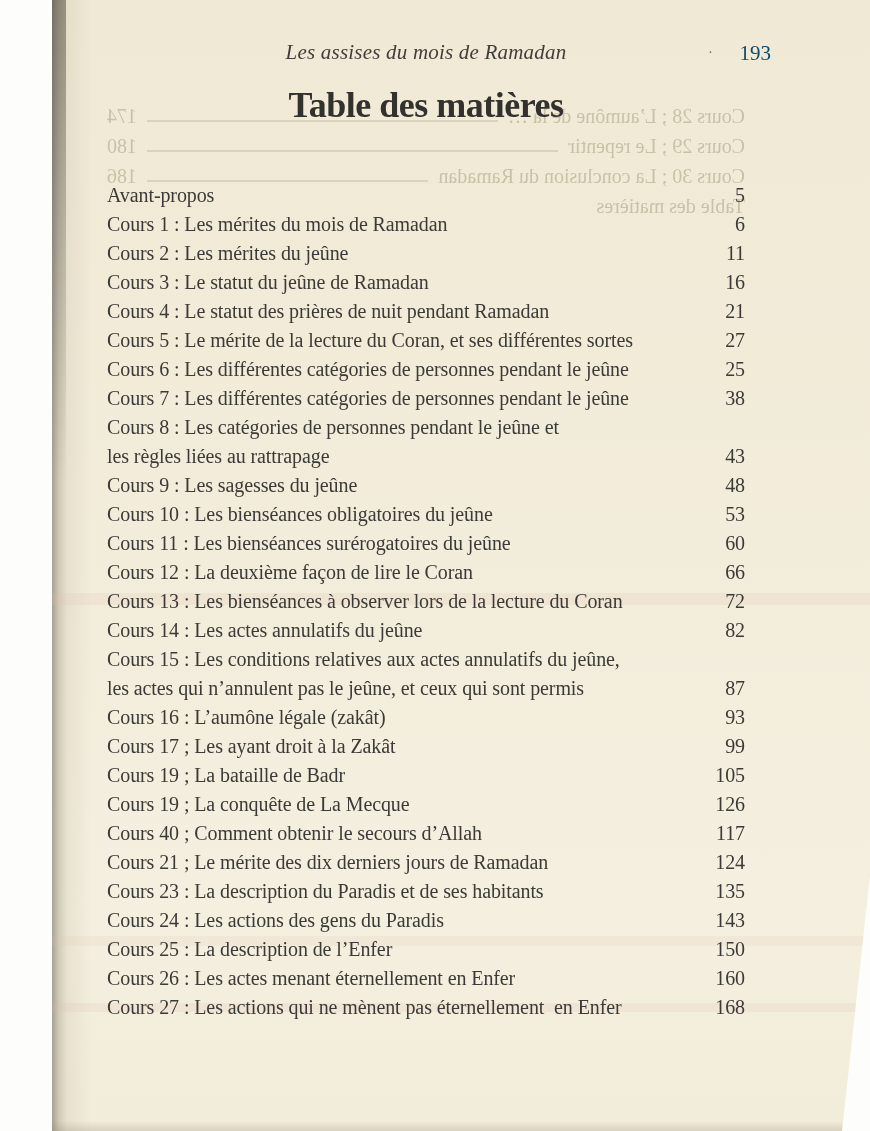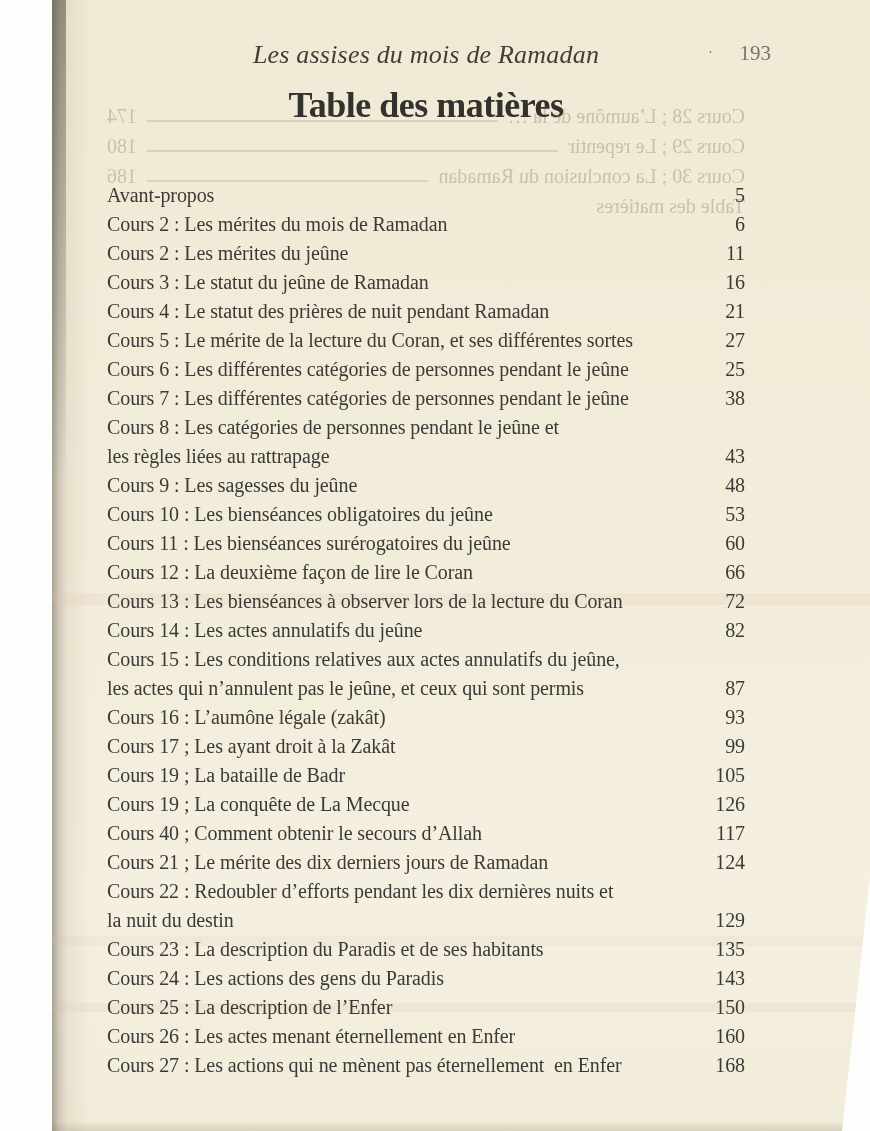--- a/index.html
+++ b/index.html
@@ -14,23 +14,23 @@
   .bottom-shade{position:absolute;left:0;bottom:0;width:100%;height:10px;
         background:linear-gradient(0deg,rgba(140,128,104,0.25),rgba(0,0,0,0));}
   .corner-wedge{position:absolute;right:0;bottom:0;width:28px;height:255px;background:#fdfdfb;
         clip-path:polygon(100% 0,0 100%,100% 100%);}
   .streak{position:absolute;left:52px;width:818px;pointer-events:none;}
   .streak.s1{top:593px;height:12px;background:rgba(225,188,172,0.18);}
   .streak.s2{top:936px;height:10px;background:rgba(225,188,172,0.14);}
   .streak.s3{top:1003px;height:9px;background:rgba(225,188,172,0.16);}
 
   .running-head{position:absolute;left:107px;top:40px;width:638px;text-align:center;
-        font-style:italic;font-size:26px;letter-spacing:0.2px;color:#403e39;}
+        font-style:italic;font-size:21px;letter-spacing:0.2px;color:#403e39;}
   .speck{position:absolute;left:708px;top:44px;font-size:15px;color:#79746a;}
-  .folio{position:absolute;top:41px;right:99px;font-size:21px;color:#737373;}
+  .folio{position:absolute;top:41px;right:99px;font-size:21px;color:#0c4a6e;}
 
   .title{position:absolute;left:107px;top:84px;width:638px;margin:0;text-align:center;
         font-size:36px;font-weight:700;letter-spacing:-0.5px;color:#33312d;z-index:2;}
 
   .ghost{position:absolute;left:107px;top:100px;width:638px;z-index:1;
         transform:scaleX(-1);opacity:0.5;filter:blur(0.6px);color:#a3987a;font-size:20px;}
   .ghost-row{display:flex;align-items:flex-end;height:30px;line-height:28px;white-space:pre;}
   .ghost-leader{flex:1 1 auto;border-top:2px solid rgba(160,148,120,0.55);margin:0 10px 8px 10px;}
   .ghost-page{text-align:right;}
 
@@ -86,21 +86,21 @@
 
   <h1 class="title">Table des matières</h1>
 
   <div class="toc">
   <div class="row">
     <span class="label">Avant-propos</span>
     <span class="num">5</span>
   </div>
 
   <div class="row">
-    <span class="label">Cours 2 : Les mérites du mois de Ramadan</span>
+    <span class="label">Cours 1 : Les mérites du mois de Ramadan</span>
     <span class="num">6</span>
   </div>
 
   <div class="row">
     <span class="label">Cours 2 : Les mérites du jeûne</span>
     <span class="num">11</span>
   </div>
 
   <div class="row">
     <span class="label">Cours 3 : Le statut du jeûne de Ramadan</span>
@@ -192,25 +192,20 @@
   <div class="row">
     <span class="label">Cours 40 ; Comment obtenir le secours d’Allah</span>
     <span class="num">117</span>
   </div>
 
   <div class="row">
     <span class="label">Cours 21 ; Le mérite des dix derniers jours de Ramadan</span>
     <span class="num">124</span>
   </div>
 
-  <div class="row">
-    <span class="label">Cours 22 : Redoubler d’efforts pendant les dix dernières nuits et
-la nuit du destin</span>
-    <span class="num">129</span>
-  </div>
 
   <div class="row">
     <span class="label">Cours 23 : La description du Paradis et de ses habitants</span>
     <span class="num">135</span>
   </div>
 
   <div class="row">
     <span class="label">Cours 24 : Les actions des gens du Paradis</span>
     <span class="num">143</span>
   </div>

